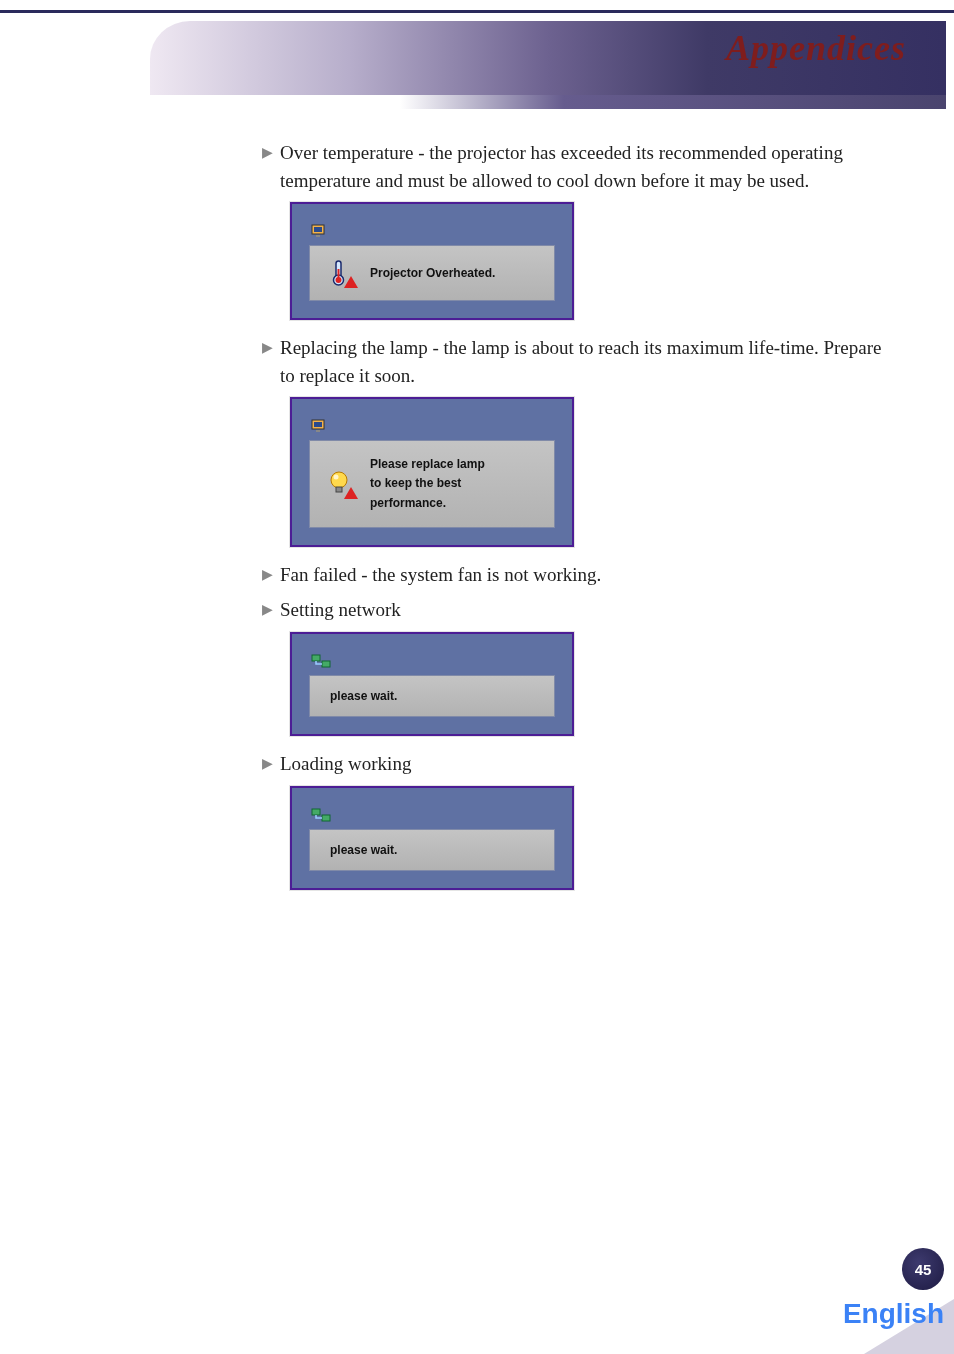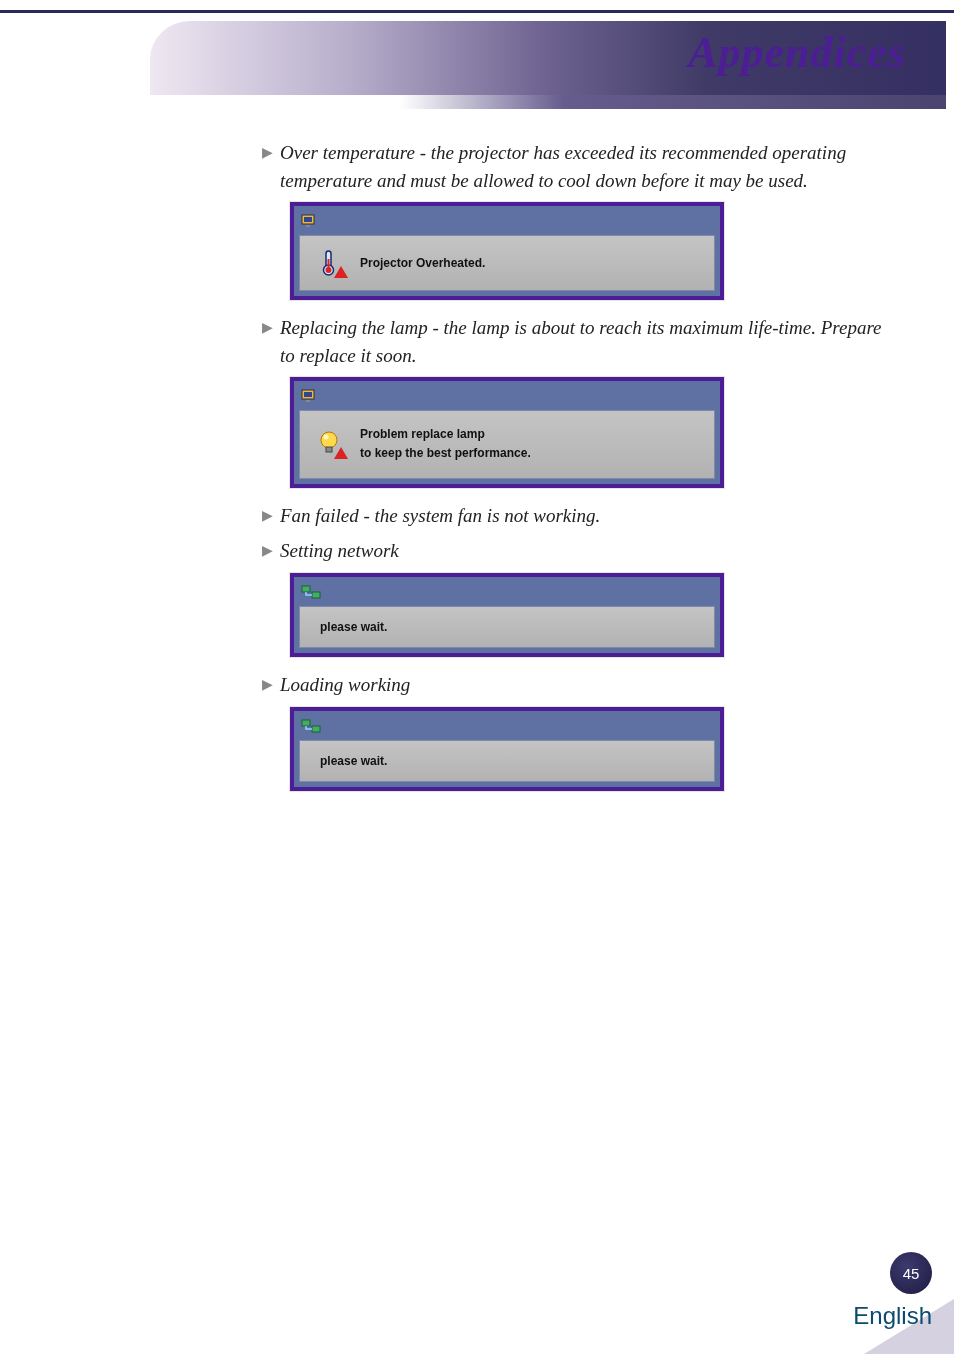--- a/index.html
+++ b/index.html
@@ -26,22 +26,22 @@
     left: 150px; top: 0; right: 8px; bottom: 14px;
     background: linear-gradient(90deg, #efe8f2 0%, #b7aecb 25%, #6d6290 50%, #3f3a66 70%, #353062 100%);
     border-top-left-radius: 40px 38px;
   }
   .header-title {
     position: absolute;
     right: 48px;
     top: 6px;
     font-style: italic;
     font-weight: 600;
-    font-size: 44px;
-    color: #4c1d95;
+    font-size: 36px;
+    color: #7f1d1d;
     letter-spacing: 1px;
   }
   .header-underbar {
     position: absolute;
     left: 400px; right: 8px; bottom: 0;
     height: 14px;
     background: linear-gradient(90deg, rgba(110,100,150,0.0) 0%, #665c8e 30%, #4a446e 100%);
   }
   .content {
     margin: 30px 60px 0 250px;
@@ -59,27 +59,27 @@
     align-items: flex-start;
     font-size: 19px;
     line-height: 1.45;
   }
   .arrow {
     flex: 0 0 18px;
     color: #888;
     font-size: 14px;
     padding-top: 4px;
   }
-  .item-text { flex: 1; font-style: italic; }
+  .item-text { flex: 1; }
   .dialog {
     margin: 8px 0 14px 28px;
-    width: 434px;
+    width: 284px;
     background: #5f71a3;
-    border: 4px solid #4c1d95;
-    padding: 5px;
+    border: 2px solid #4c1d95;
+    padding: 17px;
     box-shadow: 0 0 0 1px rgba(0,0,0,0.1);
     font-family: Arial, sans-serif;
   }
   .dialog-title {
     height: 20px;
     display: flex;
     align-items: center;
     padding-left: 2px;
   }
   .dialog-title svg { display: block; }
@@ -116,41 +116,42 @@
   .warn-tri {
     position: absolute;
     bottom: -2px; right: -4px;
     width: 0; height: 0;
     border-left: 7px solid transparent;
     border-right: 7px solid transparent;
     border-bottom: 12px solid #d22;
   }
   .footer {
     position: absolute;
-    right: 22px;
+    right: 10px;
     bottom: 24px;
     text-align: right;
+    font-weight: bold;
   }
   .page-badge {
     width: 42px; height: 42px;
     background: radial-gradient(circle at 40% 35%, #3d3a6e, #1d1a42);
     border-radius: 50%;
     color: #fff;
     font-family: Arial, sans-serif;
     font-size: 15px;
     display: flex;
     align-items: center;
     justify-content: center;
     margin-left: auto;
     margin-bottom: 8px;
   }
   .lang {
     font-family: Arial, sans-serif;
-    font-size: 24px;
-    color: #0c4a6e;
+    font-size: 28px;
+    color: #3b82f6;
   }
   .corner {
     position: absolute;
     right: 0; bottom: 0;
     width: 0; height: 0;
     border-right: 90px solid #d5d1e0;
     border-top: 55px solid transparent;
   }
 </style>
 </head>
@@ -210,21 +211,21 @@
       <div class="dialog-body">
         <div class="dlg-icon">
           <svg width="22" height="26" viewBox="0 0 22 26">
               <circle cx="11" cy="9" r="8" fill="#ffd94c" stroke="#b87a00" stroke-width="1"></circle>
               <circle cx="8" cy="6" r="2.5" fill="#fff5cc"></circle>
               <rect x="8" y="16" width="6" height="5" fill="#888" stroke="#444"></rect>
             </svg>
           <div class="warn-tri"></div>
         </div>
         <div class="dialog-text">
-          <div>Problem replace lamp</div>
+          <div>Please replace lamp</div>
           <div>to keep the best performance.</div>
         </div>
       </div>
     </div>
   </div>
 
   <div class="item">
     <div class="item-row">
       <span class="arrow">▶</span>
       <span class="item-text">Fan failed - the system fan is not working.</span>

